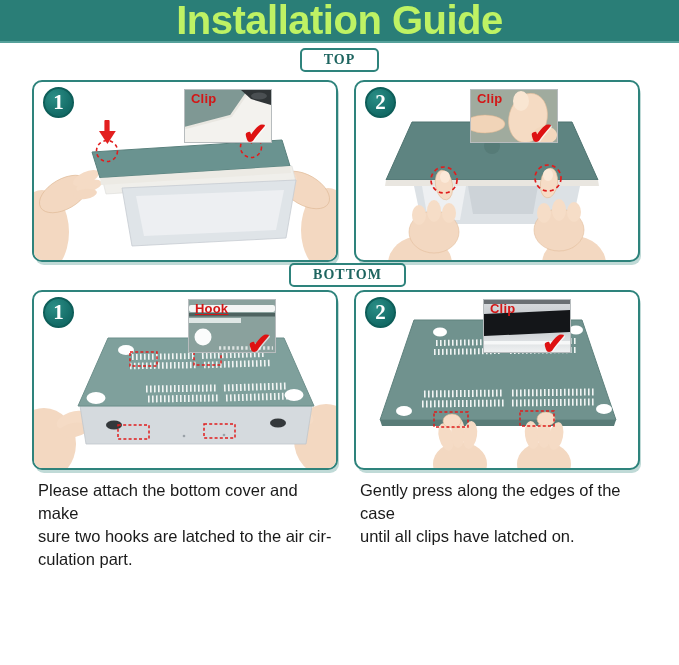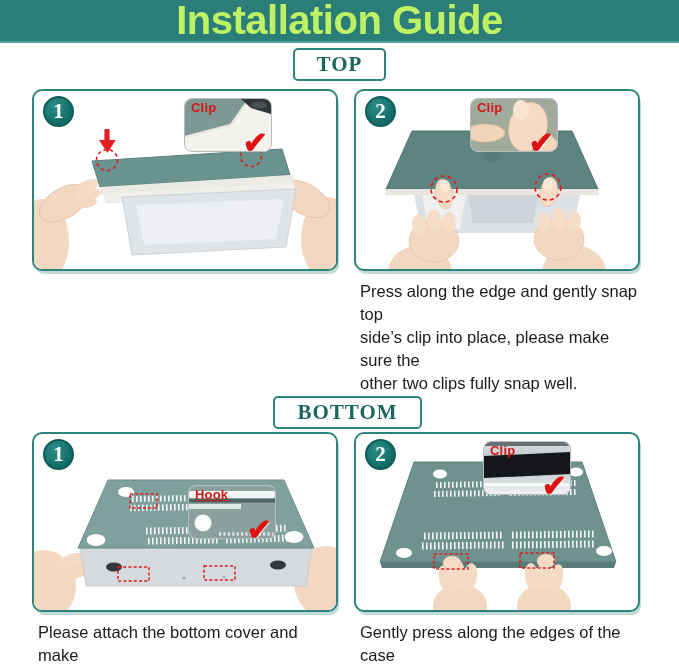--- a/index.html
+++ b/index.html
@@ -16,21 +16,21 @@
   .header .title{
     color:#bef264;font-size:40px;font-weight:bold;letter-spacing:-0.5px;margin:0;
   }
   
   .label-row{display:flex;justify-content:center;}
   .label-row.first{margin:5px 0 8px 0;}
   .label-row.second{margin:1px 0 3px 16px;}
   .section-label{
     border:2px solid #2e837c;border-radius:5px;background:#fff;
     padding:2px 22px;
-    font-family:"Liberation Serif", serif;font-weight:bold;font-size:21px;
+    font-family:"Liberation Serif", serif;font-weight:bold;font-size:14px;
     color:#1e6560;letter-spacing:1px;
   }
   
   .row{display:flex;gap:16px;padding-left:32px;}
   .col-l{width:306px;flex:0 0 306px;}
   .col-r{width:286px;flex:0 0 286px;}
   .panel{
     position:relative;border:2px solid #2e837c;border-radius:10px;background:#fff;
     overflow:hidden;
     box-shadow:2px 4px 0 -1px rgba(46,131,124,0.30);
@@ -42,24 +42,24 @@
   .badge{
     position:absolute;top:5px;left:9px;width:31px;height:31px;border-radius:50%;
     background:radial-gradient(circle at 35% 30%, #2b8e86, #136b66 70%);
     border:2px solid #0e5e59;box-sizing:border-box;
     display:flex;align-items:center;justify-content:center;
     color:#fff;font-family:"Liberation Serif", serif;font-size:21px;font-weight:bold;
   }
   
   .inset{
     position:absolute;top:7px;width:86px;height:52px;
-    border:1px solid #b7bcbe;border-radius:8px;overflow:hidden;background:#eee;
+    border:1px solid #b7bcbe;border-radius:0;overflow:hidden;background:#eee;
   }
   .p-a .inset{right:64px;} .p-b .inset{right:80px;}
-  .p-c .inset{right:60px;margin-top:44px;} .p-d .inset{right:67px;}
+  .p-c .inset{right:60px;} .p-d .inset{right:67px;}
   .inset svg{position:absolute;left:0;top:0;}
   .inset-label{
     position:absolute;top:1px;left:6px;
     color:#d31616;font-weight:bold;font-size:13px;letter-spacing:0.2px;
   }
   .inset-label.underlined{text-decoration:underline;}
   .check-icon{
     position:absolute;right:3px;bottom:-7px;
     color:#de1212;font-size:30px;font-weight:bold;line-height:1;
     text-shadow:1px 1px 0 rgba(255,255,255,0.65);
@@ -190,23 +190,20 @@
           <rect width="86" height="52" fill="#a0ab9e"></rect>
           <ellipse cx="14" cy="34" rx="20" ry="9" fill="#f1d4b8" stroke="#dcb58f" stroke-width="0.5"></ellipse>
           <ellipse cx="57" cy="28" rx="19" ry="25" transform="rotate(15 57 28)" fill="#f5dbc3" stroke="#e2bd9a" stroke-width="0.6"></ellipse>
           <ellipse cx="50" cy="11" rx="8" ry="10" fill="#f9e6d2"></ellipse>
           <ellipse cx="74" cy="45" rx="12" ry="9" fill="#f3d7bd"></ellipse>
         </svg>
         <span class="inset-label">Clip</span>
         <span class="check-icon">✔</span>
       </div>
     </div>
-    <p class="caption">Press along the edge and gently snap top
-side’s clip into place, please make sure the
-other two clips fully snap well.</p>
   </div>
 </div>
 
 <div class="label-row second">
   <div class="section-label">BOTTOM</div>
 </div>
 
 <div class="row row2">
 
   <div class="col-l">

